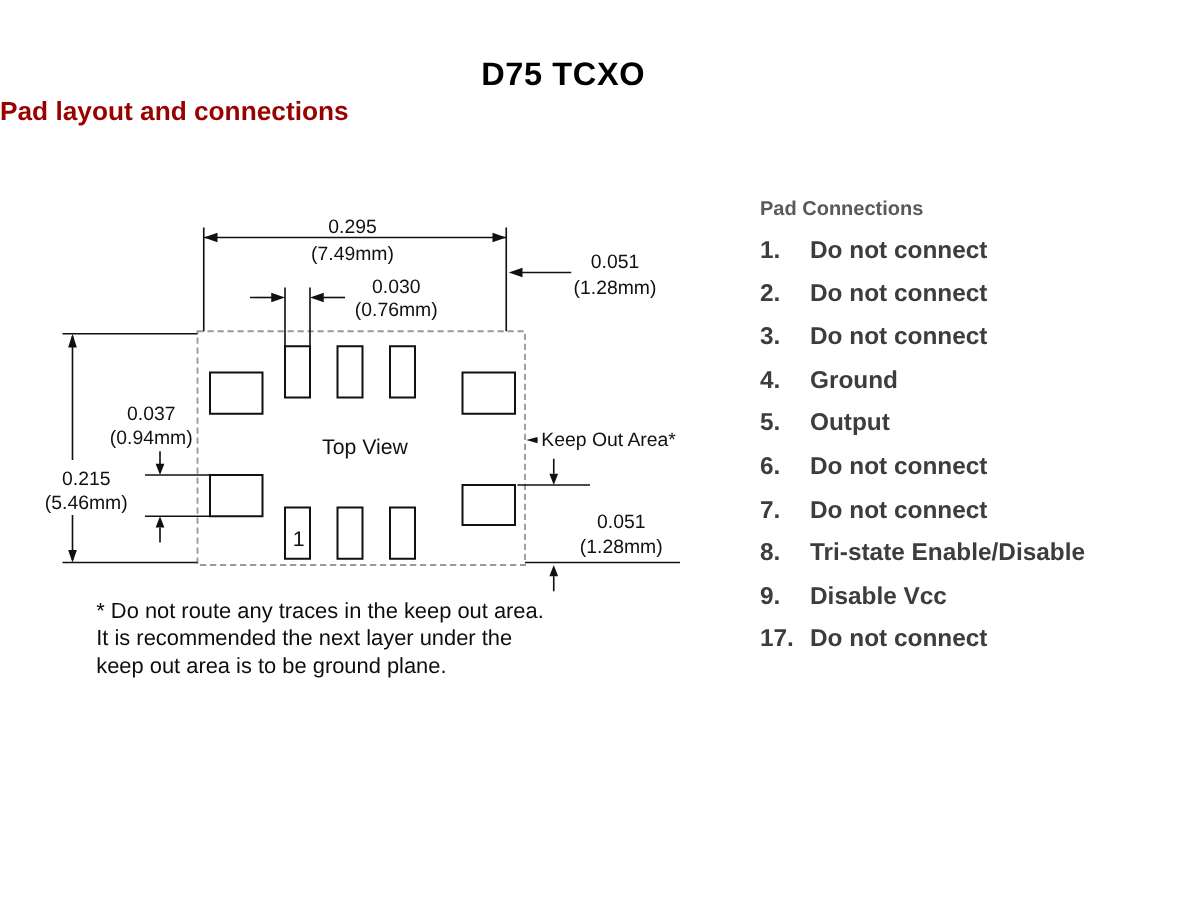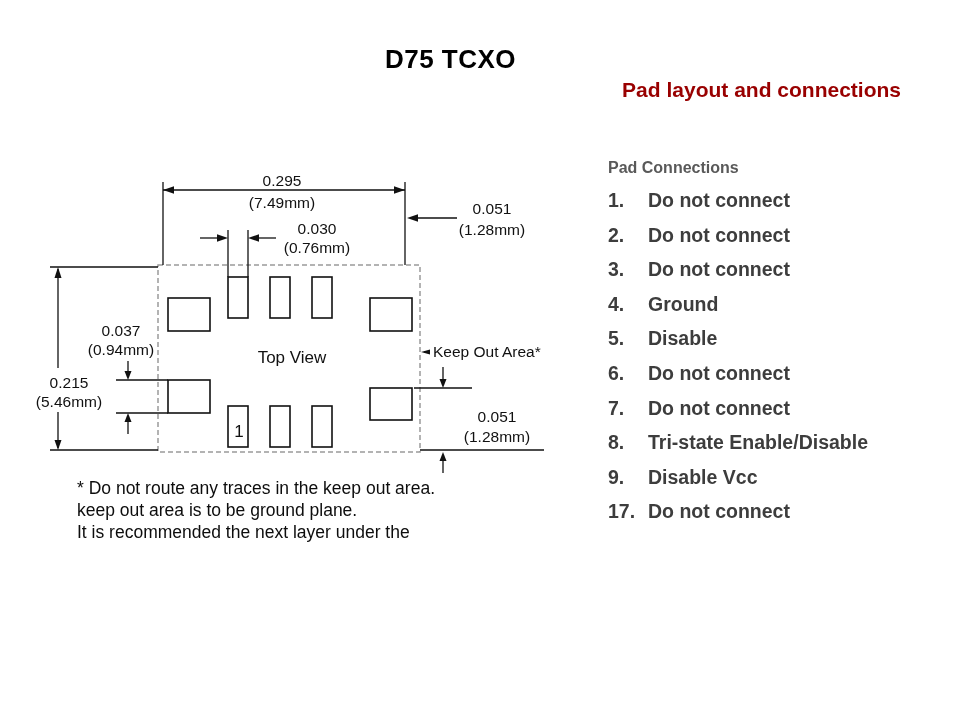--- a/index.html
+++ b/index.html
@@ -1,21 +1,21 @@
 <!DOCTYPE html>
 <html><head>
 <meta charset="utf-8">
 <style>
   * { margin:0; padding:0; box-sizing:border-box; }
   html, body { width:960px; height:720px; background:#ffffff; font-family:"Liberation Sans", sans-serif; }
   .slide { position:relative; width:901px; height:720px; overflow:hidden; background:#fff; }
 
   .title { position:absolute; top:44px; left:0; width:100%; text-align:center;
            font-size:26px; font-weight:bold; color:#000; letter-spacing:0.5px; }
-  .subtitle { position:absolute; top:78px; left:0; width:100%; text-align:right;
+  .subtitle { position:absolute; top:78px; left:0; width:100%; text-align:left;
               font-size:21px; font-weight:bold; color:#990000; }
 
   .diagram { position:absolute; left:30px; top:140px; }
 
   .dim-text { font-size:15.5px; fill:#111; font-family:"Liberation Sans", sans-serif; }
   .label-text { font-size:17px; fill:#111; font-family:"Liberation Sans", sans-serif; }
   .dline { stroke:#111; stroke-width:1.3; fill:none; }
   .arrow { fill:#111; stroke:none; }
   .pad { fill:#ffffff; stroke:#111; stroke-width:1.6; }
   .keepout-rect { fill:none; stroke:#9a9a9a; stroke-width:1.5; stroke-dasharray:5 3; }
@@ -108,22 +108,22 @@
     <line class="dline" x1="413" y1="227" x2="413" y2="239"></line>
     <polygon class="arrow" points="413,248 409.5,239 416.5,239"></polygon>
     <line class="dline" x1="413" y1="321" x2="413" y2="333"></line>
     <polygon class="arrow" points="413,312 409.5,321 416.5,321"></polygon>
     <text class="dim-text" x="467" y="282" text-anchor="middle">0.051</text>
     <text class="dim-text" x="467" y="302" text-anchor="middle">(1.28mm)</text>
   </svg>
 
   <div class="footnote">
     <div>* Do not route any traces in the keep out area.</div>
+    <div>It is recommended the next layer under the</div>
     <div>keep out area is to be ground plane.</div>
-    <div>It is recommended the next layer under the</div>
   </div>
 
   <div class="connections">
     <div class="heading">Pad Connections</div>
     <ol>
       <li>
         <span class="num">1.</span>
         <span>Do not connect</span>
       </li>
       <li>
@@ -133,21 +133,21 @@
       <li>
         <span class="num">3.</span>
         <span>Do not connect</span>
       </li>
       <li>
         <span class="num">4.</span>
         <span>Ground</span>
       </li>
       <li>
         <span class="num">5.</span>
-        <span>Disable</span>
+        <span>Output</span>
       </li>
       <li>
         <span class="num">6.</span>
         <span>Do not connect</span>
       </li>
       <li>
         <span class="num">7.</span>
         <span>Do not connect</span>
       </li>
       <li>

